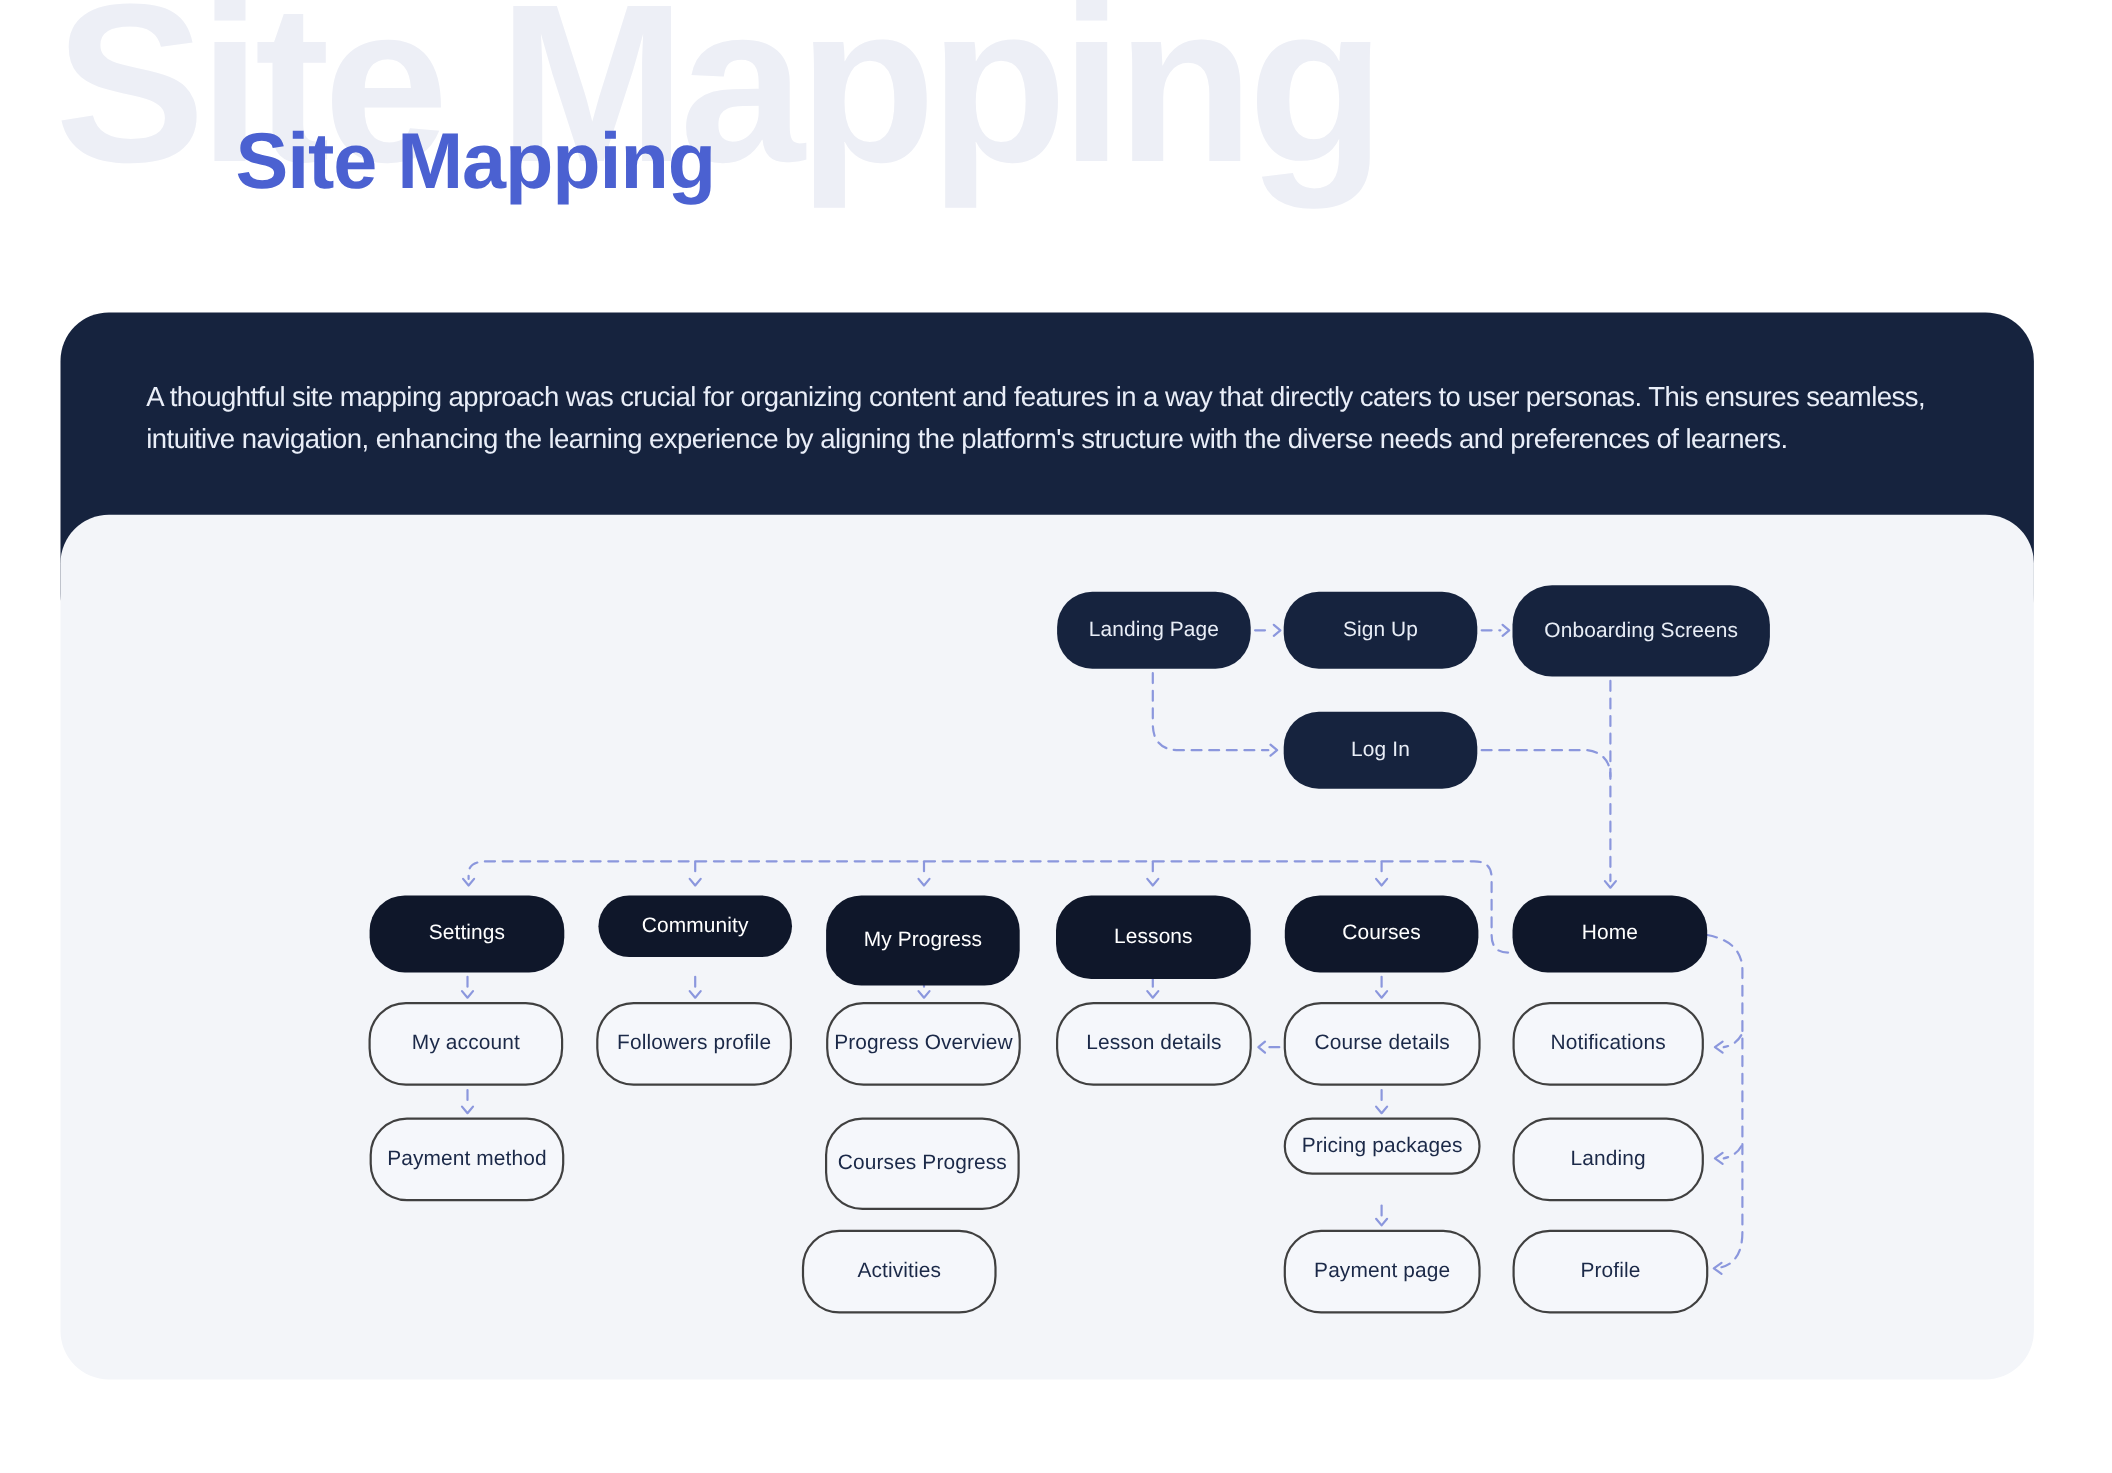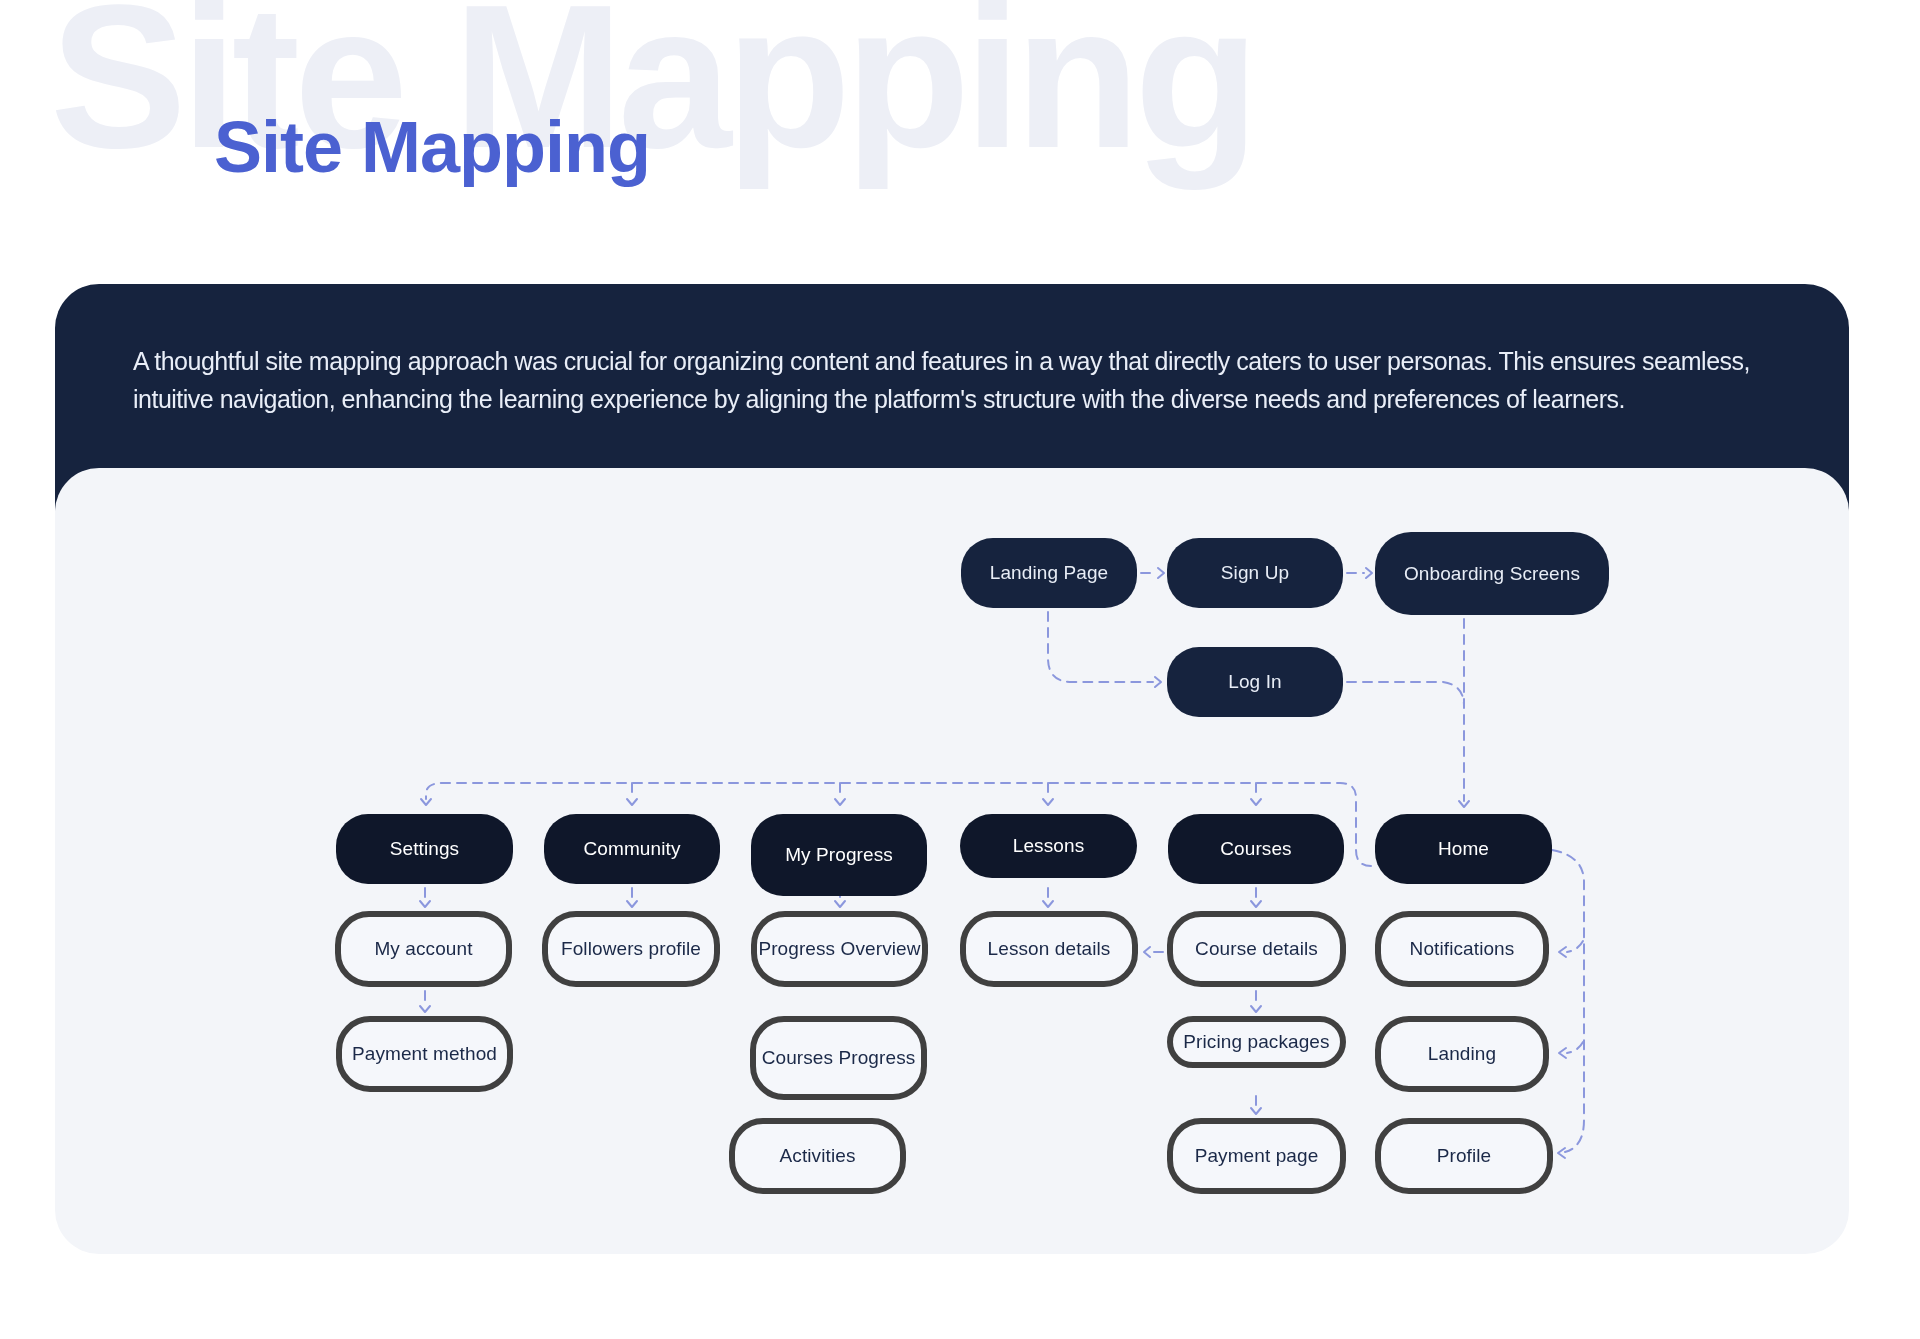--- a/index.html
+++ b/index.html
@@ -40,21 +40,21 @@
     display:flex;align-items:center;justify-content:center;text-align:left;
     font-size:19px;letter-spacing:0.1px;
   }
   .node.dark{
     background:#16233e;color:#e8edf6;border-radius:32px;line-height:24px;
   }
   .node.primary{
     background:#0f172a;color:#ffffff;border-radius:32px;
   }
   .node.outline{
-    background:#f5f7fb;color:#1b2948;border:6px solid #404040;border-radius:34px;
+    background:#f5f7fb;color:#1b2948;border:2px solid #404040;border-radius:34px;
     box-sizing:border-box;
   }
   
   svg.connectors{position:absolute;left:0;top:0;z-index:3;pointer-events:none;}
   .dash{fill:none;stroke:#8b97dd;stroke-width:2;stroke-dasharray:9 7;stroke-linecap:round;}
   .head{fill:none;stroke:#8b97dd;stroke-width:2;stroke-linecap:round;stroke-linejoin:round;}
 </style>
 </head>
 <body>
 
@@ -123,23 +123,23 @@
   <path class="dash" d="M 1583 1042 Q 1578 1051 1567 1053"></path>
   <path class="head" d="M 1566 1048 L 1559 1053 L 1566 1058"></path>
 </svg>
 
 <div class="node dark" style="left:961px;top:538px;width:176px;height:70px">Landing Page</div>
 <div class="node dark" style="left:1167px;top:538px;width:176px;height:70px">Sign Up</div>
 <div class="node dark" style="left:1375px;top:532px;width:178px;height:83px;border-radius:36px;padding:0 28px">Onboarding Screens</div>
 <div class="node dark" style="left:1167px;top:647px;width:176px;height:70px">Log In</div>
 
 <div class="node primary" style="left:336px;top:814px;width:177px;height:70px">Settings</div>
-<div class="node primary" style="left:544px;top:814px;width:176px;height:70px">Community</div>
+<div class="node primary" style="left:544px;top:814px;width:176px;height:56px">Community</div>
 <div class="node primary" style="left:751px;top:814px;width:176px;height:82px">My Progress</div>
-<div class="node primary" style="left:960px;top:814px;width:177px;height:64px">Lessons</div>
+<div class="node primary" style="left:960px;top:814px;width:177px;height:76px">Lessons</div>
 <div class="node primary" style="left:1168px;top:814px;width:176px;height:70px">Courses</div>
 <div class="node primary" style="left:1375px;top:814px;width:177px;height:70px">Home</div>
 
 <div class="node outline" style="left:335px;top:911px;width:177px;height:76px">My account</div>
 <div class="node outline" style="left:542px;top:911px;width:178px;height:76px">Followers profile</div>
 <div class="node outline" style="left:751px;top:911px;width:177px;height:76px">Progress Overview</div>
 <div class="node outline" style="left:960px;top:911px;width:178px;height:76px">Lesson details</div>
 <div class="node outline" style="left:1167px;top:911px;width:179px;height:76px">Course details</div>
 <div class="node outline" style="left:1375px;top:911px;width:174px;height:76px">Notifications</div>
 

